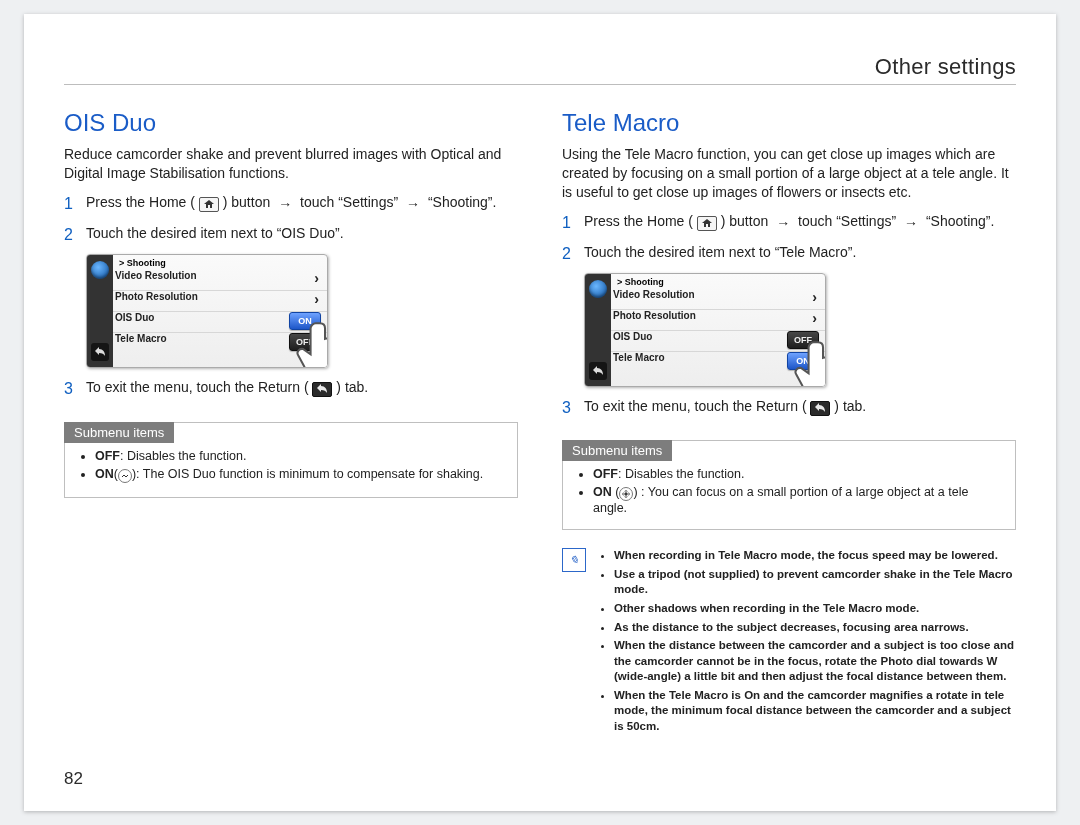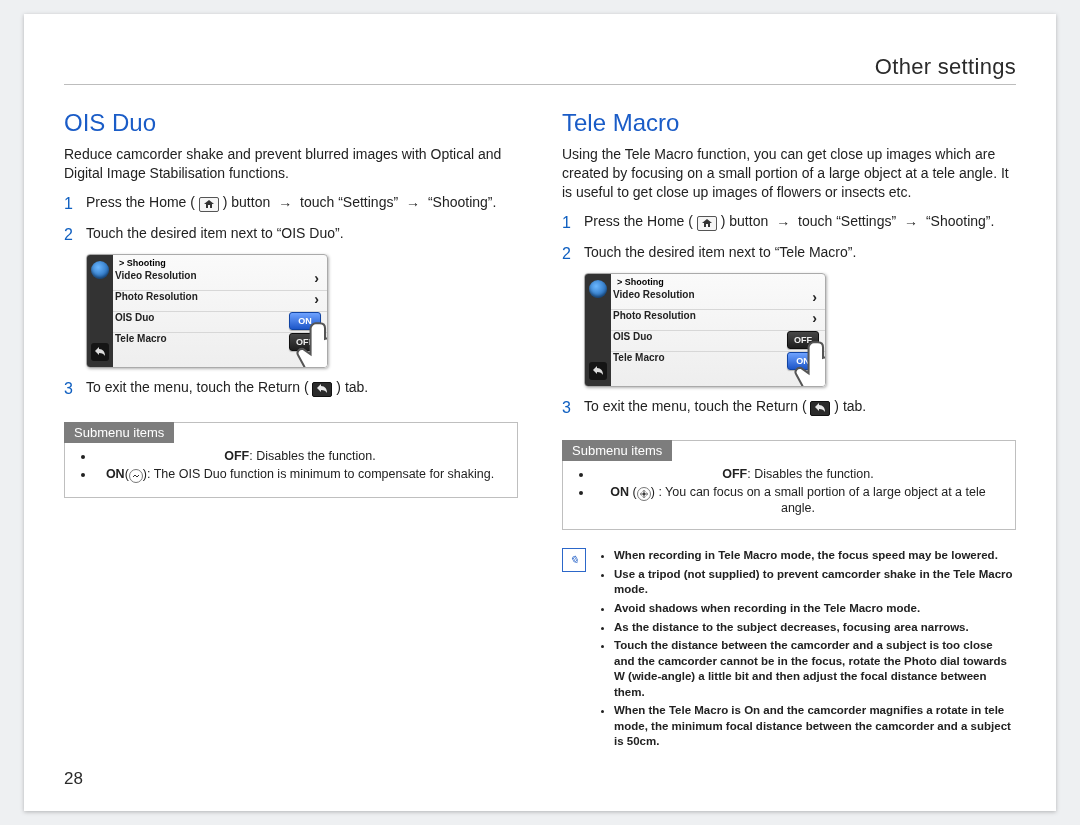--- a/index.html
+++ b/index.html
@@ -159,21 +159,21 @@
     font-size: 12.5px;
   }
   .subtag {
     position: absolute;
     top: -1px; left: -1px;
     background: #7d7d7d;
     color: #fff;
     font-size: 13px;
     padding: 3px 10px;
   }
-  .subbox ul { margin: 16px 0 0 0; padding-left: 18px; text-align: center; }
+  .subbox ul { margin: 16px 0 0 0; padding-left: 18px; }
   .subbox li { margin-bottom: 4px; }
   .subbox li b { font-weight:700; }
 
   .notebox {
     margin-top: 18px;
     display: flex;
     gap: 10px;
     font-size: 11.5px;
     line-height: 1.35;
   }
@@ -415,25 +415,25 @@
           </ul>
         </div>
 
         <div class="notebox">
           <div class="note-icon">
               <span class="d">✎</span>
             </div>
           <ul>
             <li>When recording in Tele Macro mode, the focus speed may be lowered.</li>
             <li>Use a tripod (not supplied) to prevent camcorder shake in the Tele Macro mode.</li>
-            <li>Avoid shadows when recording in the Tele Macro mode.</li>
+            <li>Other shadows when recording in the Tele Macro mode.</li>
             <li>As the distance to the subject decreases, focusing area narrows.</li>
             <li>
-              <span>Touch the distance between the camcorder and a subject is too close and the camcorder cannot be in the focus, rotate the </span><b>Photo dial</b><span> towards </span><b>W</b><span> (wide-angle) a little bit and then adjust the focal distance between them.</span>
+              <span>When the distance between the camcorder and a subject is too close and the camcorder cannot be in the focus, rotate the </span><b>Photo dial</b><span> towards </span><b>W</b><span> (wide-angle) a little bit and then adjust the focal distance between them.</span>
             </li>
             <li>When the Tele Macro is On and the camcorder magnifies a rotate in tele mode, the minimum focal distance between the camcorder and a subject is 50cm.</li>
           </ul>
         </div>
       </div>
     </div>
   </div>
-  <div class="page-number">28</div>
+  <div class="page-number">82</div>
 </div>
 
 </body></html>

